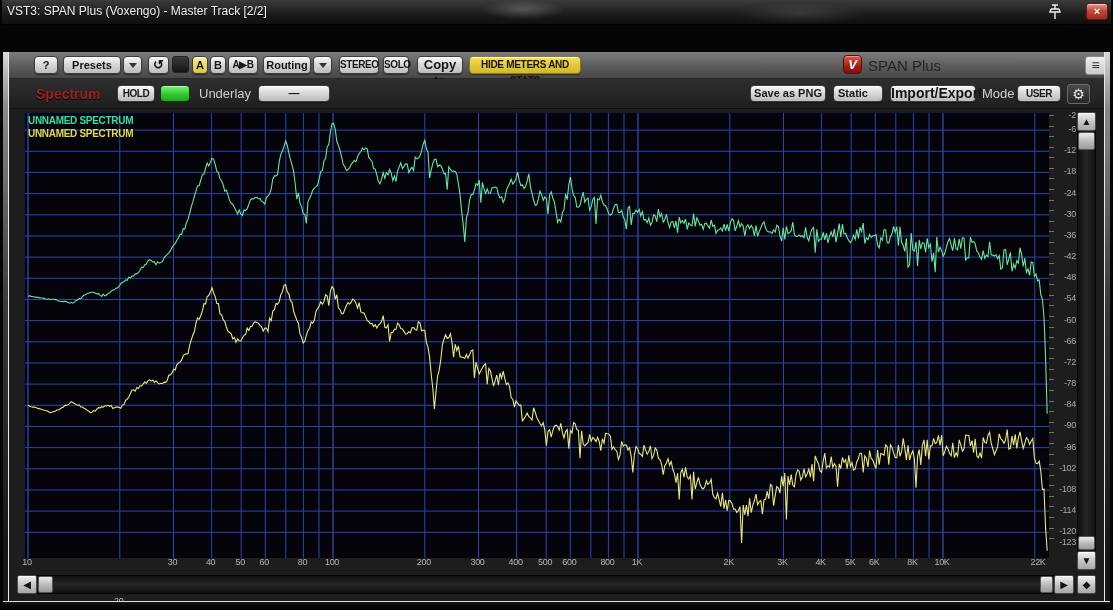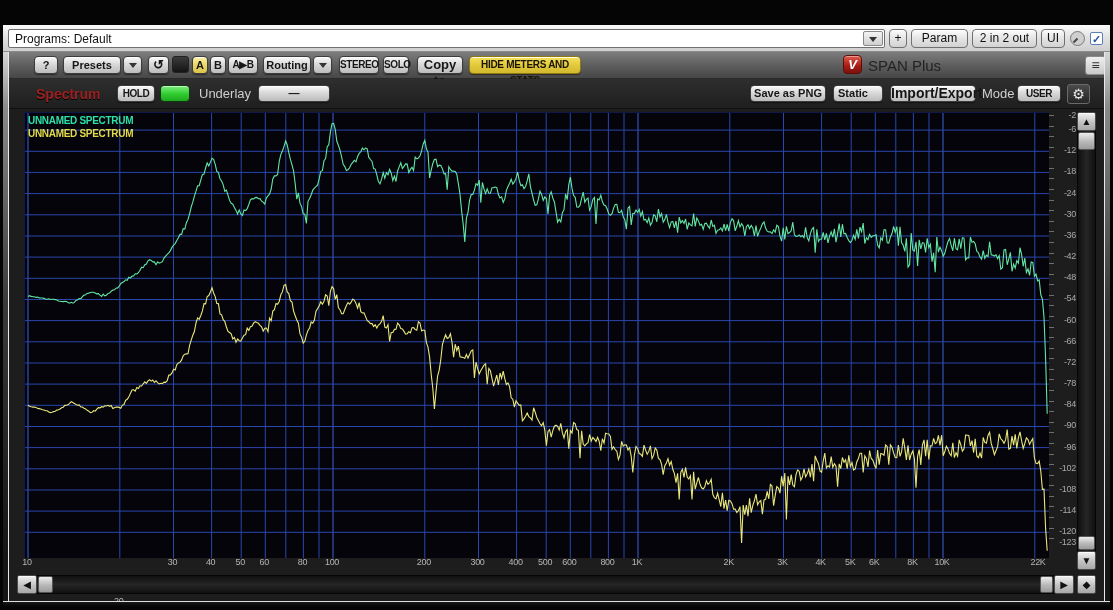--- a/index.html
+++ b/index.html
@@ -101,40 +101,31 @@
   .sb-track.h{background:linear-gradient(#101010,#262626 50%,#101010);}
   .sb-thumb{position:absolute;border:1px solid #555;border-radius:2px;
     background:linear-gradient(#ececec,#b8b8b8 55%,#9c9c9c);}
   .glyph{display:block;font-size:10px;line-height:17px;}
 </style>
 </head>
 <body>
 
 <div class="screen">
 
-
-  <div class="hostbar">
-    <div class="combo">
-      <span class="combo-text">Programs: Default</span>
-      <span class="combo-arrow-btn">
-        <i class="tri-down"></i>
-      </span>
-    </div>
-    <div class="win-btn" style="left:886px;width:18px;">+</div>
-    <div class="win-btn" style="left:908px;width:57px;">Param</div>
-    <div class="win-btn" style="left:969px;width:65px;">2 in 2 out</div>
-    <div class="win-btn" style="left:1038px;width:24px;">UI</div>
-    <span class="knob">
-      <svg width="17" height="17" viewBox="0 0 17 17">
-        <circle cx="8.5" cy="8.5" r="7" fill="#cfcfcf" stroke="#7a7a7a"></circle>
-        <path d="M8.5 8.5 L4.5 12.5" stroke="#444" stroke-width="2"></path>
+  <div class="titlebar">
+    <div class="smudge"></div>
+    <span class="title-text">VST3: SPAN Plus (Voxengo) - Master Track [2/2]</span>
+    <span class="pin">
+      <svg width="16" height="18" viewBox="0 0 16 18">
+        <path d="M5 2 h6 M8 2 v4 M4 6 h8 M4 6 l-1 3 h10 l-1 -3 M8 9 v7" stroke="#f0f0f0" stroke-width="1.4" fill="none"></path>
       </svg>
     </span>
-    <div class="checkbox">✓</div>
+    <div class="close-btn">×</div>
   </div>
+
 
   <div class="plugin">
     <div class="frame-v left"></div>
     <div class="frame-v right"></div>
     <div class="frame-b"></div>
 
     <div class="ui">
 
       <div class="tb1">
         <div class="btn small" style="left:25px;top:4px;width:24px;height:18px;line-height:16px;">?</div>

